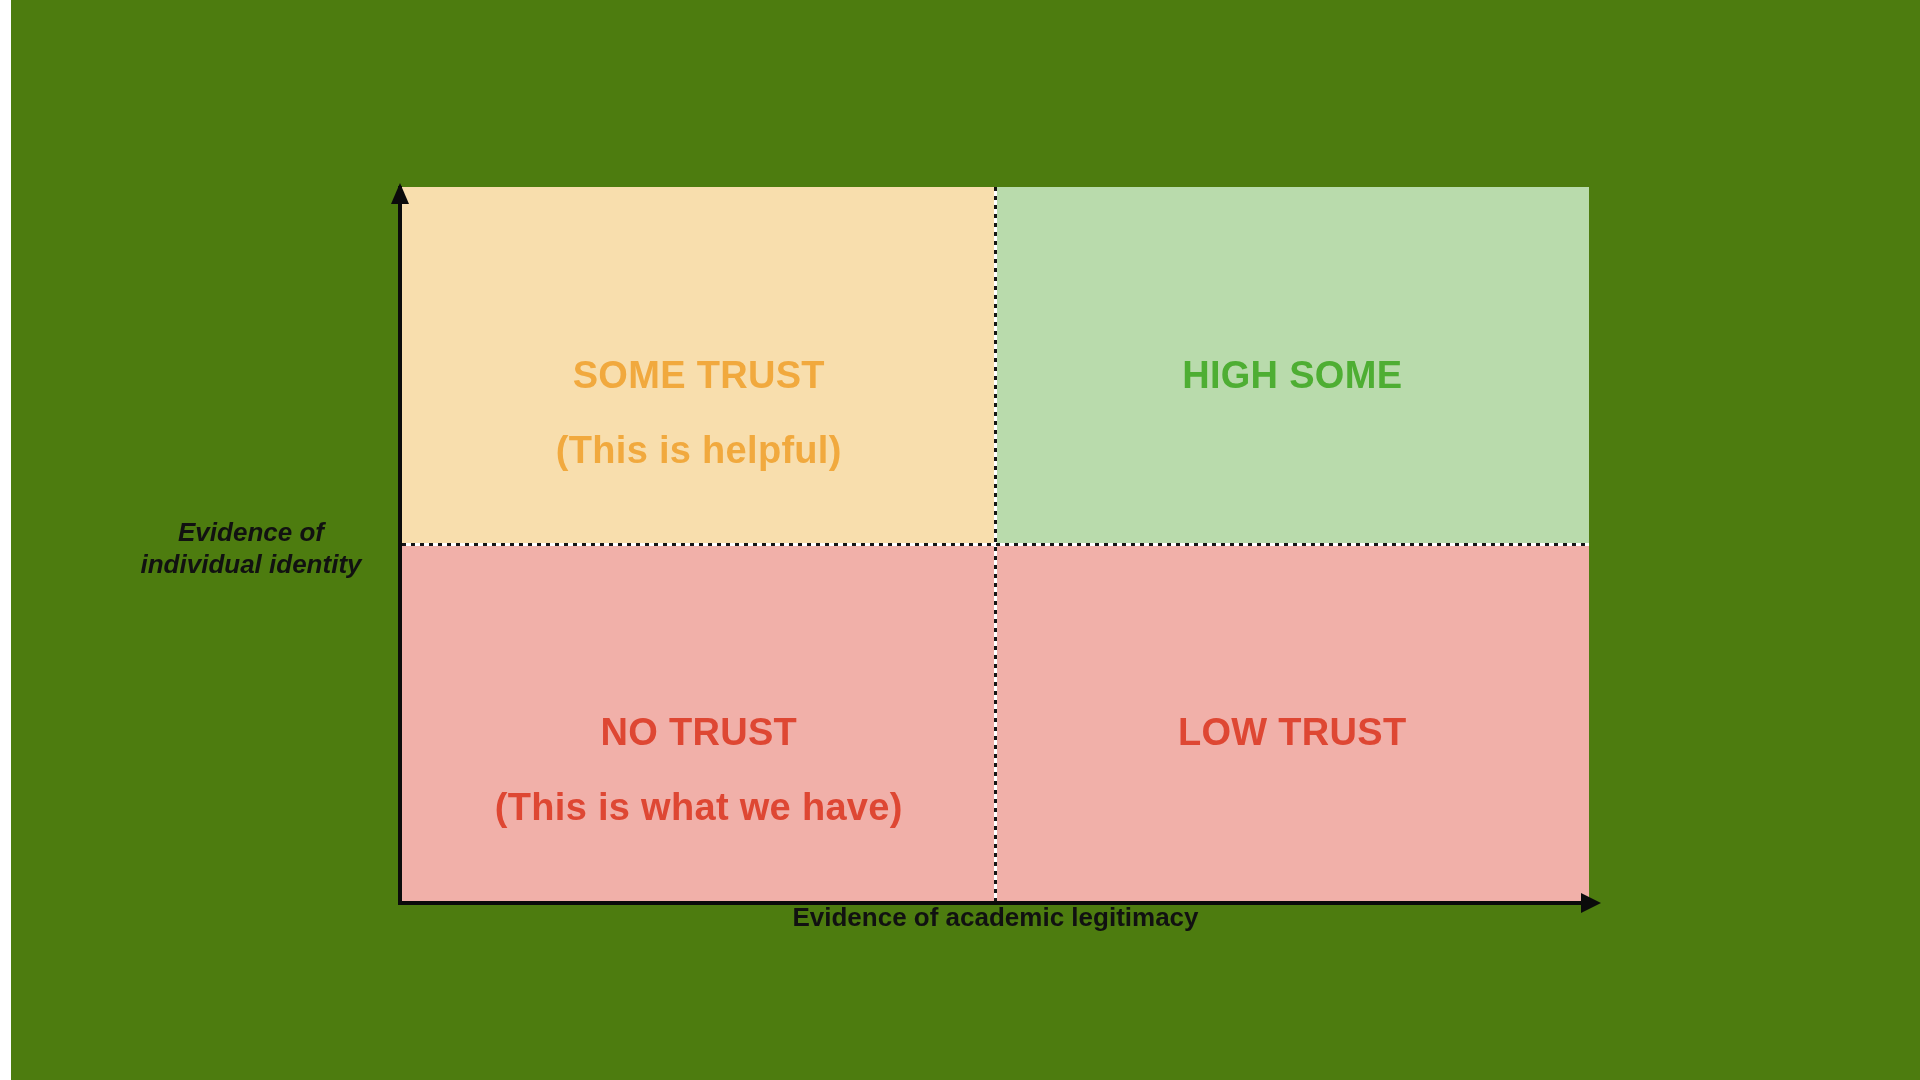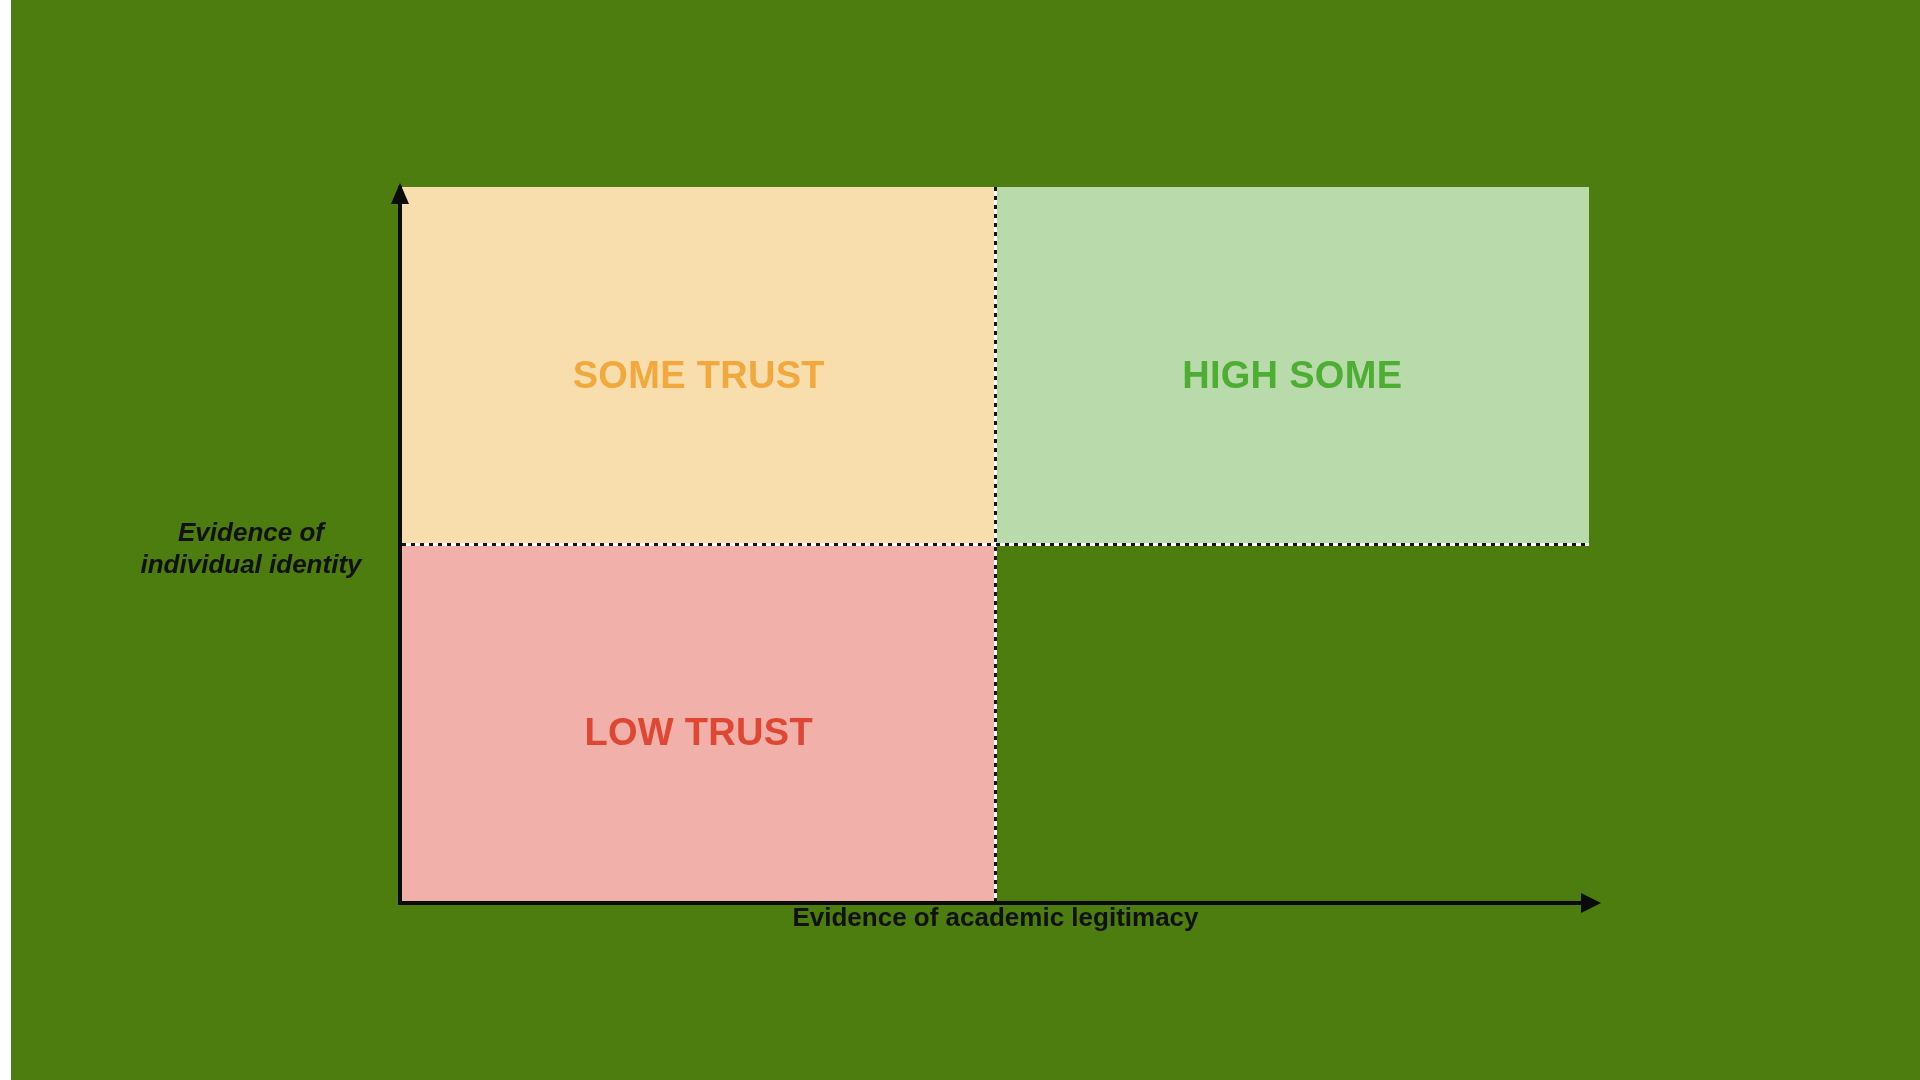--- a/index.html
+++ b/index.html
@@ -112,26 +112,31 @@
 </style>
 </head>
 <body>
 
 <div class="stage" style="background: #4d7c0f; margin-left: 11px;">
 
   <div class="quadrants">
 
     <div class="quad" style="background: rgb(248, 222, 173); color: rgb(241, 169, 62);">
       <div class="q-title">SOME TRUST</div>
+      <div class="q-sub">(This is helpful)</div>
     </div>
 
     <div class="quad" style="background: rgb(185, 219, 172); color: rgb(78, 174, 51);">
       <div class="q-title">HIGH SOME</div>
     </div>
 
+    <div class="quad" style="background: rgb(241, 176, 169); color: rgb(222, 71, 51);">
+      <div class="q-title">NO TRUST</div>
+      <div class="q-sub">(This is what we have)</div>
+    </div>
 
     <div class="quad" style="background: rgb(241, 176, 169); color: rgb(222, 71, 51); text-decoration: underline;">
       <div class="q-title">LOW TRUST</div>
     </div>
 
     <div class="divider-v"></div>
     <div class="divider-h"></div>
   </div>
 
   <div class="axis-y"></div>

